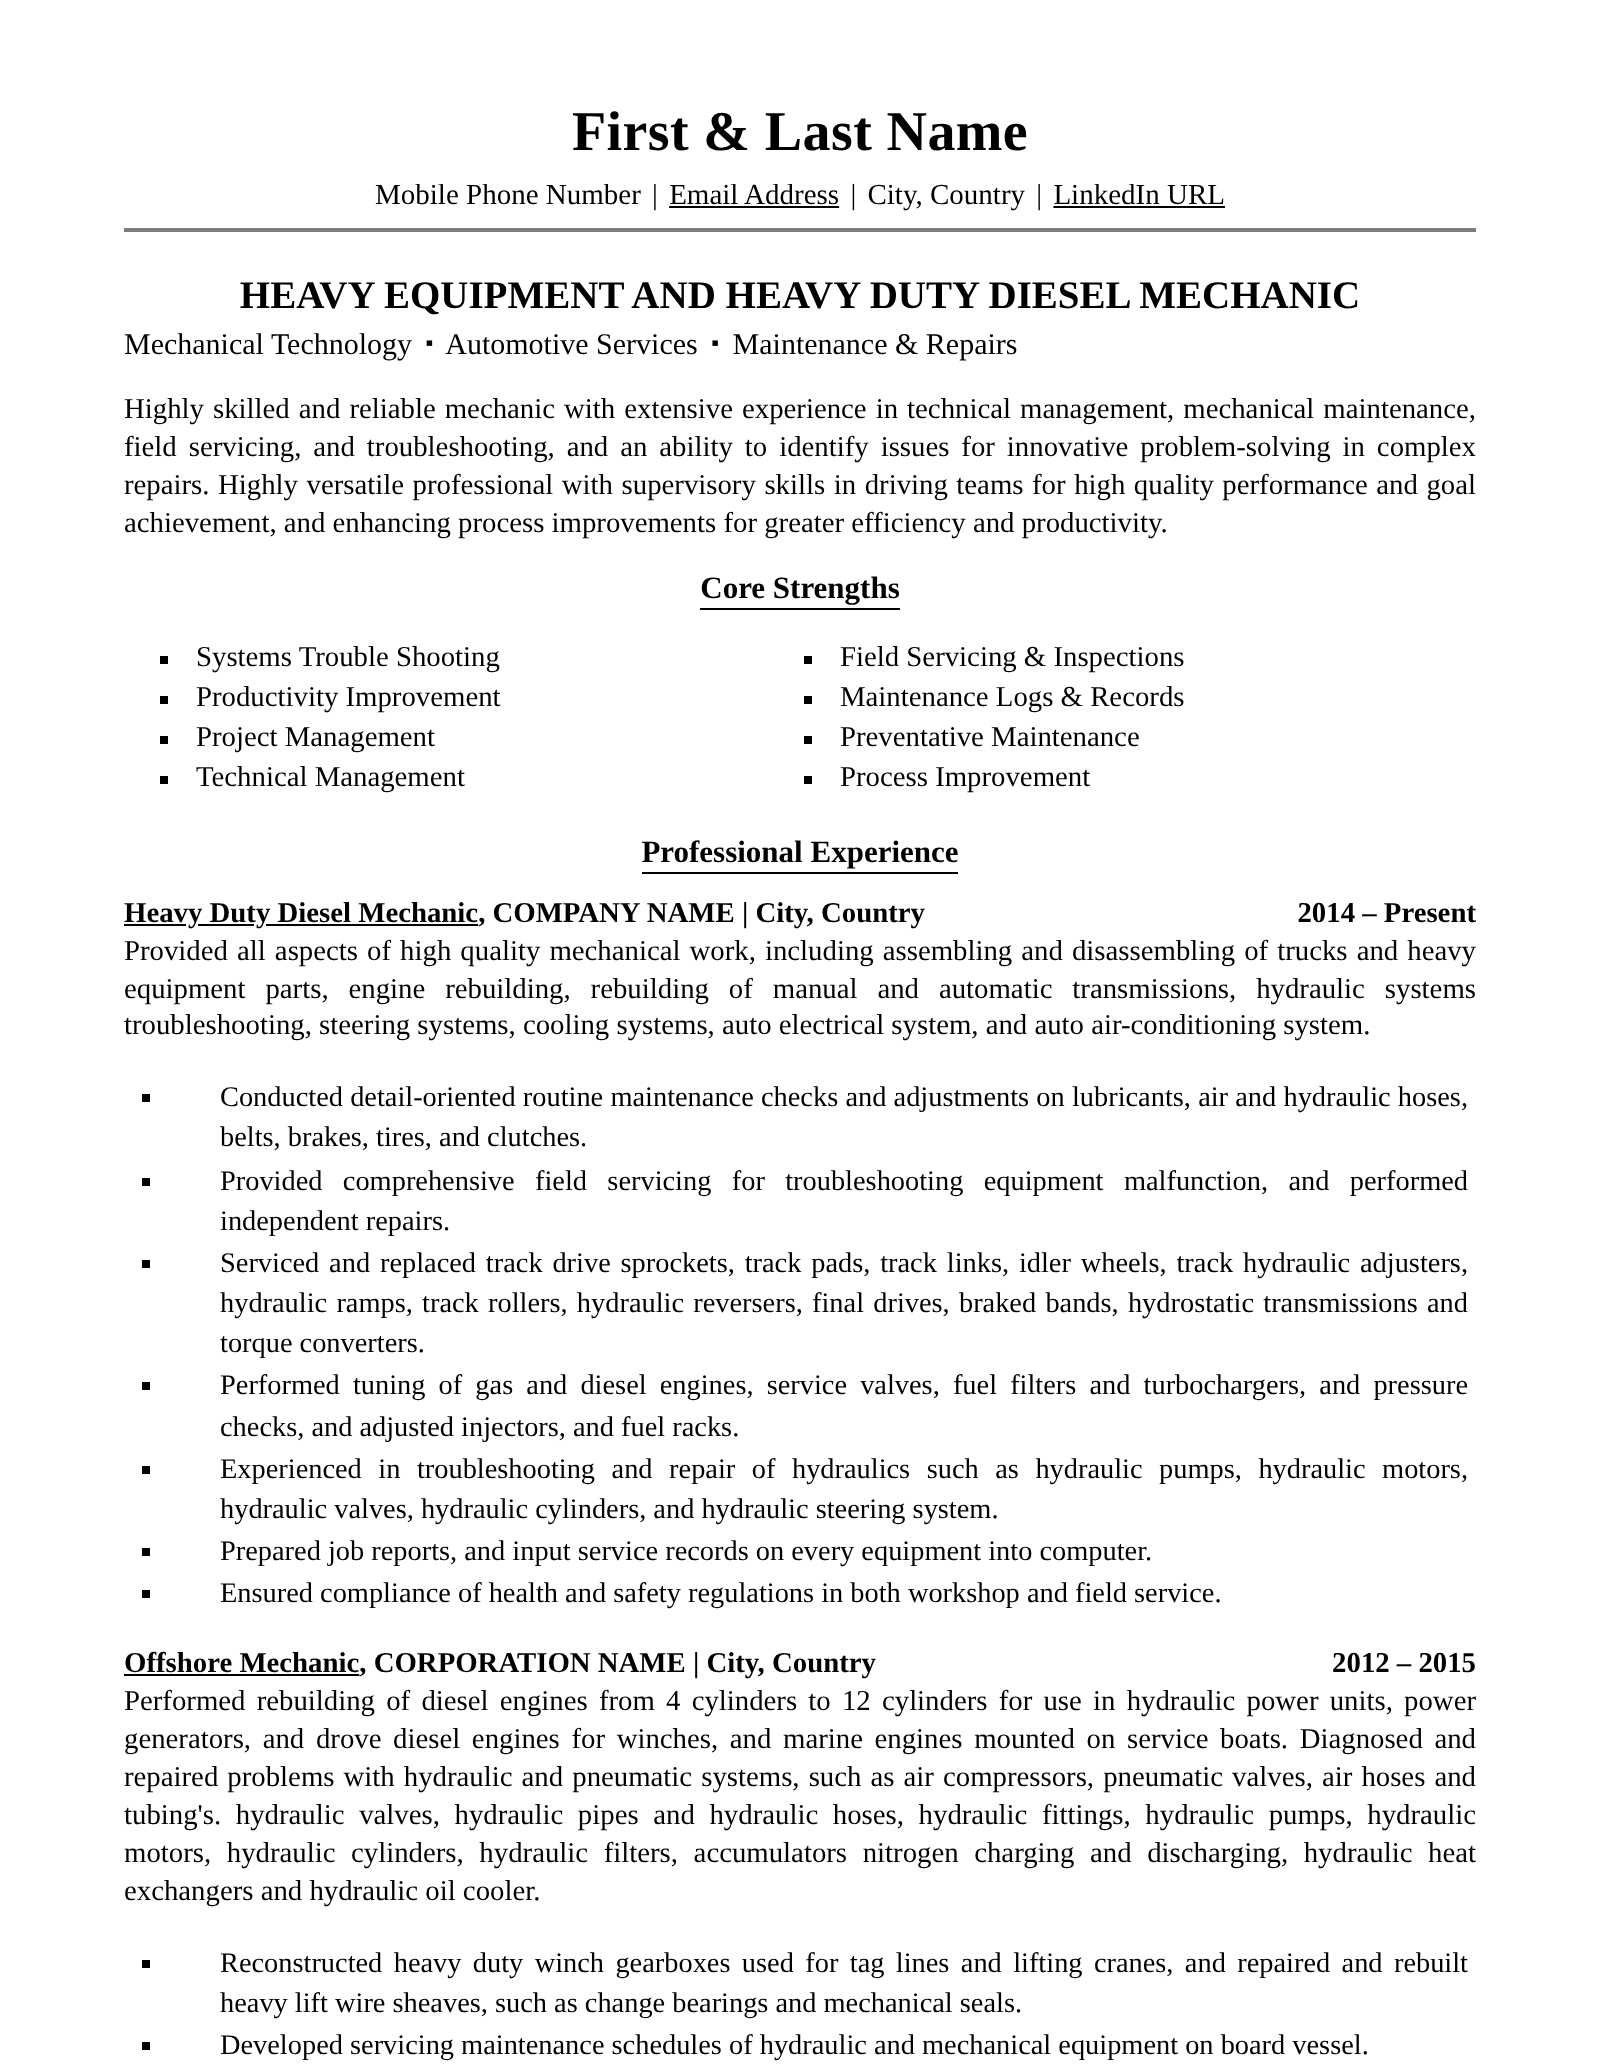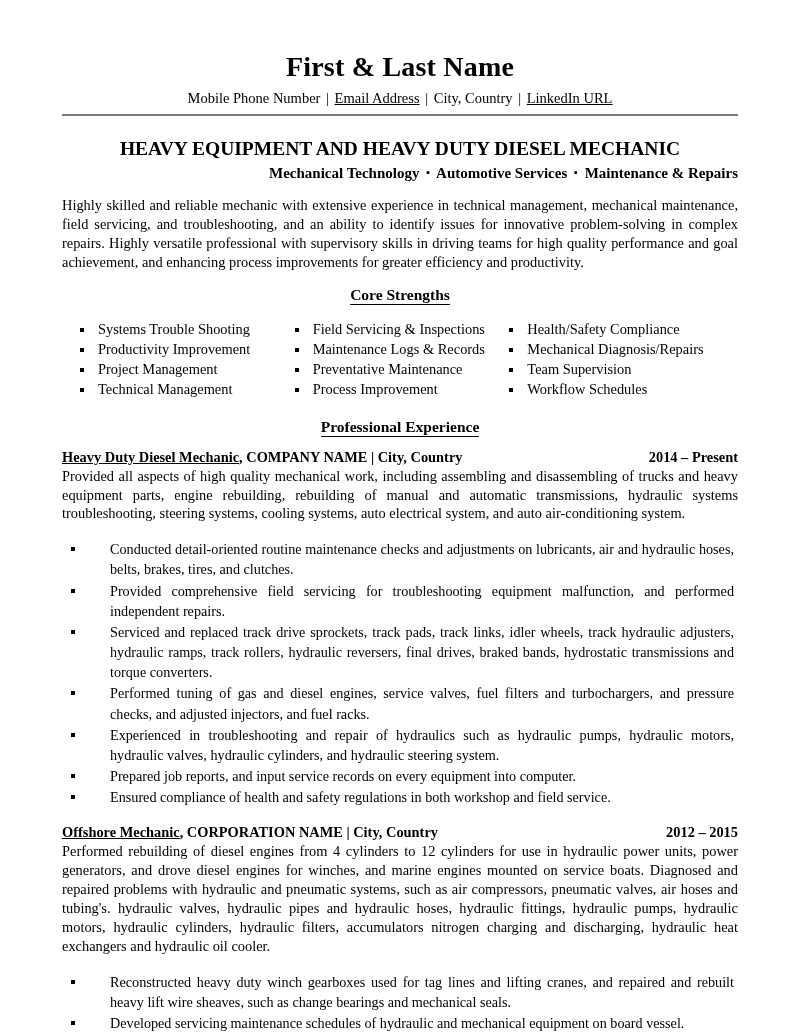--- a/index.html
+++ b/index.html
@@ -48,23 +48,23 @@
 
   
   .headline {
     text-align: center;
     font-size: 19.5px;
     font-weight: bold;
     line-height: 1.15;
     margin: 0 0 3px 0;
   }
   .subheadline {
-    text-align: right;
+    text-align: left;
     font-size: 15px;
-    font-weight: bold;
+    font-weight: normal;
     line-height: 1.2;
     margin: 0 0 14px 0;
   }
   .subheadline .dot {
     font-size: 11px;
     vertical-align: 2px;
     padding: 0 3px;
   }
 
   
@@ -209,28 +209,20 @@
       </ul>
     </div>
     <div class="strengths-col">
       <ul>
         <li>Field Servicing &amp; Inspections</li>
         <li>Maintenance Logs &amp; Records</li>
         <li>Preventative Maintenance</li>
         <li>Process Improvement</li>
       </ul>
     </div>
-    <div class="strengths-col">
-      <ul>
-        <li>Health/Safety Compliance</li>
-        <li>Mechanical Diagnosis/Repairs</li>
-        <li>Team Supervision</li>
-        <li>Workflow Schedules</li>
-      </ul>
-    </div>
   </div>
 
   <div class="section-heading">
     <span>Professional Experience</span>
   </div>
 
   <div class="job">
     <div class="job-header">
       <div class="job-header-left">
         <span class="job-title">Heavy Duty Diesel Mechanic</span><span class="job-company">, COMPANY NAME | City, Country</span>

